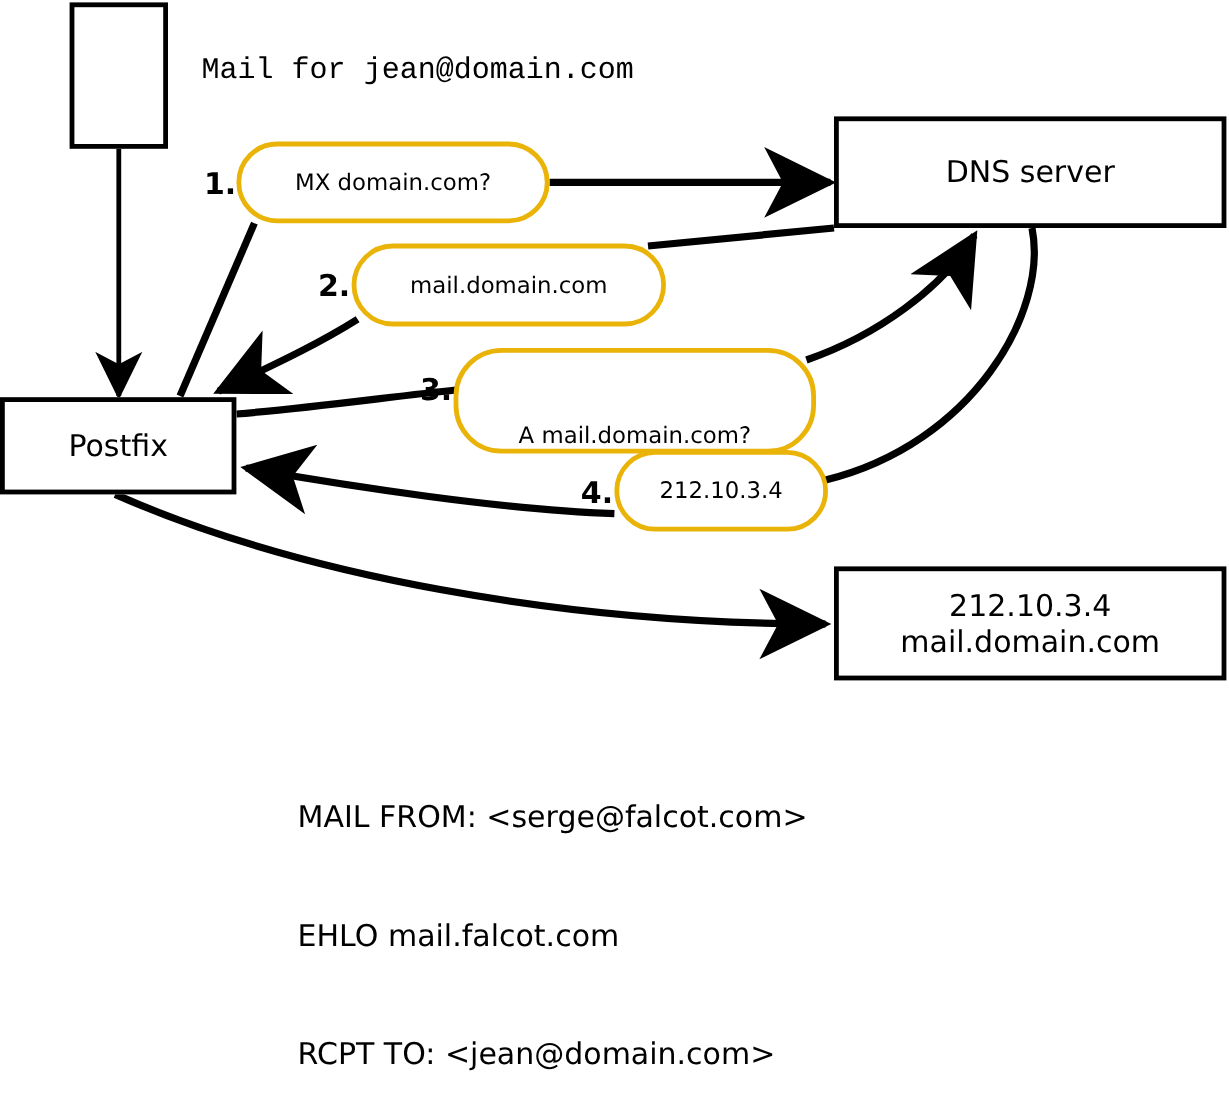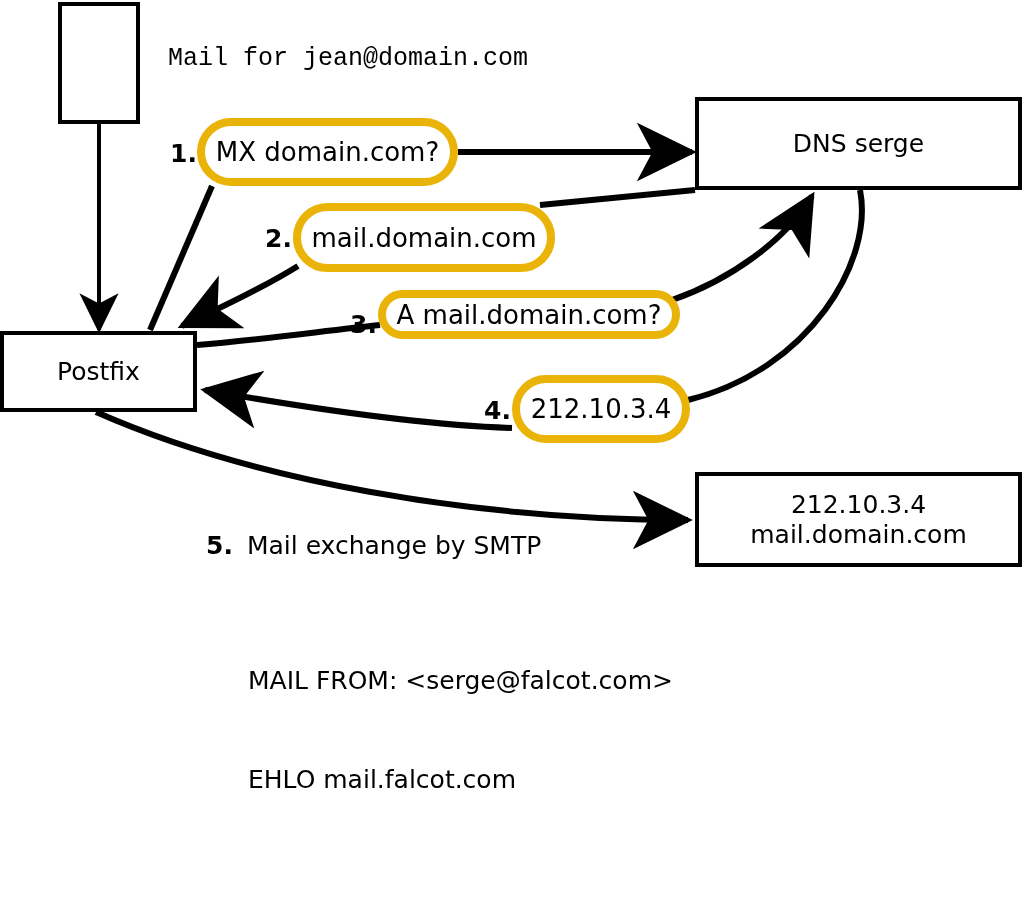--- a/index.html
+++ b/index.html
@@ -35,27 +35,27 @@
     align-items: center;
     justify-content: center;
     text-align: center;
     font-size: 25px;
     line-height: 1.18;
     z-index: 3;
   }
   .bubble {
     position: absolute;
     box-sizing: border-box;
-    border: 8px solid #eab308;
+    border: 4px solid #eab308;
     background: #ffffff;
     border-radius: 40px;
     display: flex;
     align-items: center;
     justify-content: center;
-    font-size: 26px;
+    font-size: 19px;
     white-space: nowrap;
     z-index: 4;
   }
   .step-num {
     position: absolute;
     font-size: 25px;
     font-weight: bold;
     z-index: 5;
     line-height: 1;
   }
@@ -118,56 +118,54 @@
     <span></span>
   </div>
 
   <div class="plain-text" style="left:168px; top:46px;">Mail for jean@domain.com</div>
 
   <div class="node-box" style="left:0px; top:331px; width:197px; height:81px;text-align:center;">
     <span>Postfix</span>
   </div>
 
   <div class="node-box" style="left:695px; top:97px; width:327px; height:93px;">
-    <span>DNS serge</span>
+    <span>DNS server</span>
   </div>
 
   <div class="node-box" style="left:695px; top:472px; width:327px; height:95px;">
     <span>212.10.3.4</span>
     <span>mail.domain.com</span>
   </div>
 
   <div class="step-num" style="left:170px; top:141px;">1.</div>
   <div class="step-num" style="left:265px; top:226px;">2.</div>
   <div class="step-num" style="left:350px; top:312px;">3.</div>
   <div class="step-num" style="left:484px; top:398px;">4.</div>
 
   <div class="bubble" style="left:197px; top:118px; width:261px; height:68px;">
     <span>MX domain.com?</span>
   </div>
 
   <div class="bubble" style="left:293px; top:203px; width:262px; height:69px;">
     <span>mail.domain.com</span>
   </div>
 
-  <div class="bubble" style="left:378px; top:290px; width:302px; height:49px;">
+  <div class="bubble" style="left:378px; top:290px; width:302px; height:88px;align-items:flex-end;">
     <span>A mail.domain.com?</span>
   </div>
 
   <div class="bubble" style="left:512px; top:375px; width:178px; height:68px;">
     <span>212.10.3.4</span>
   </div>
 
-  <div class="smtp-label" style="left:206px; top:531px;">
-    <span class="num">5.</span><span>Mail exchange by SMTP</span>
-  </div>
 
   <div class="transcript" style="left:248px; top:598px;">
     <div>MAIL FROM: &lt;serge@falcot.com&gt;</div>
     <div>EHLO mail.falcot.com</div>
+    <div>RCPT TO: &lt;jean@domain.com&gt;</div>
     
     
     
     
     
     
     
   </div>
 
 </div>

